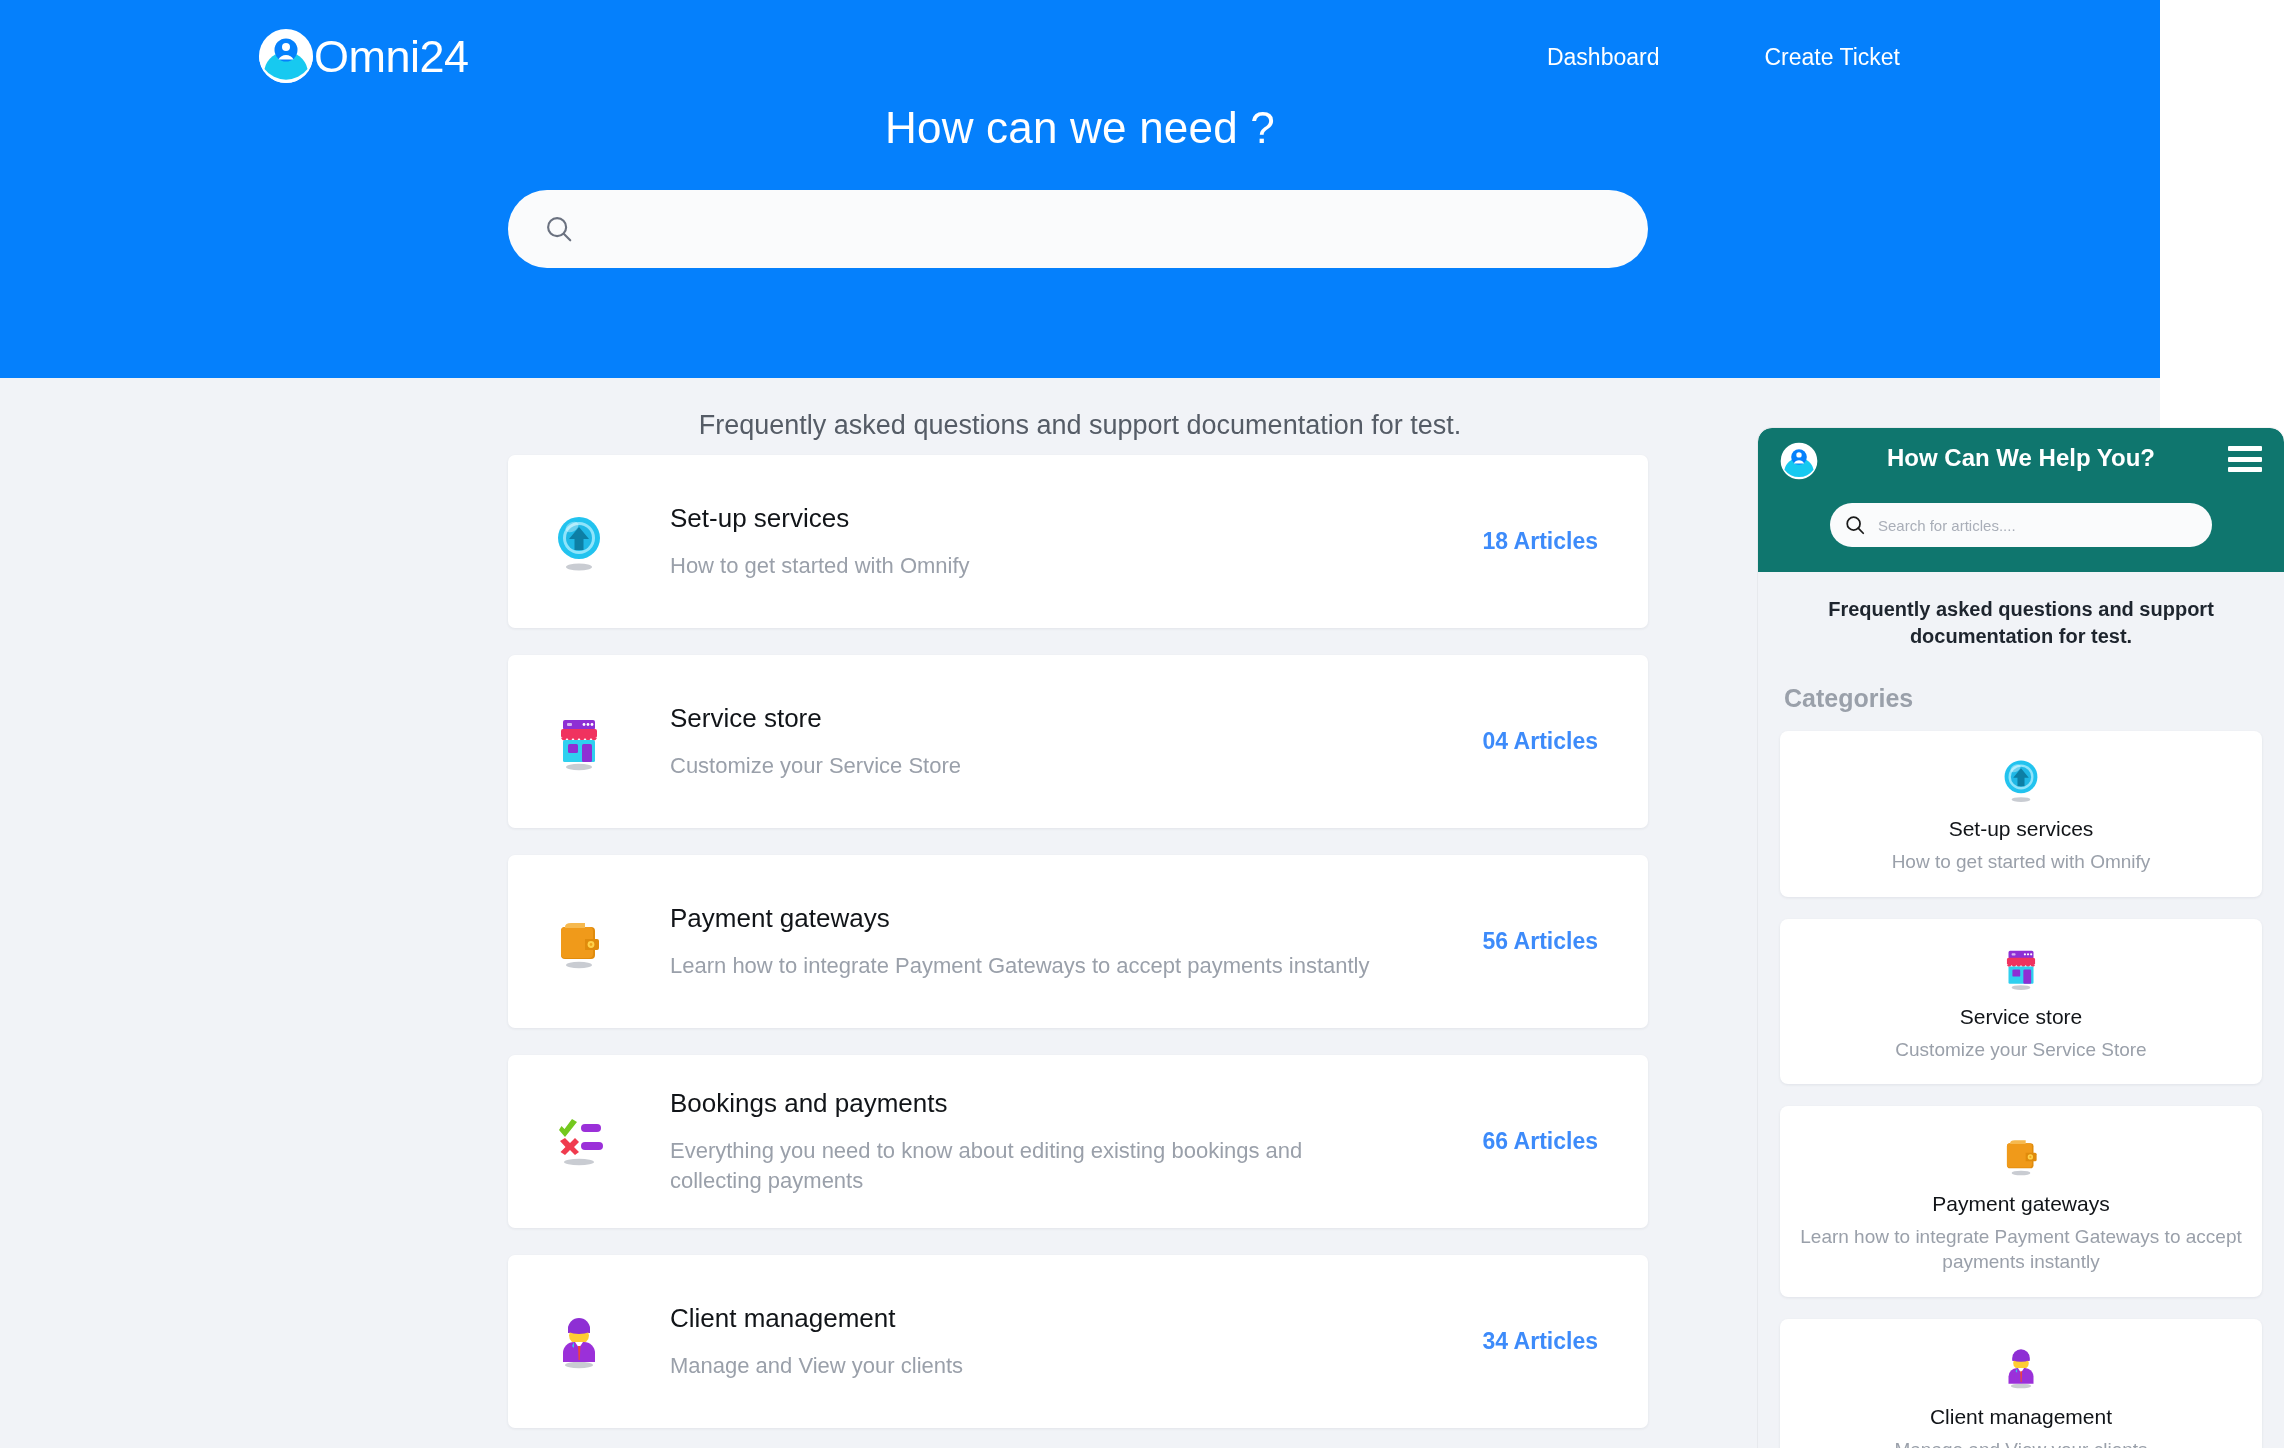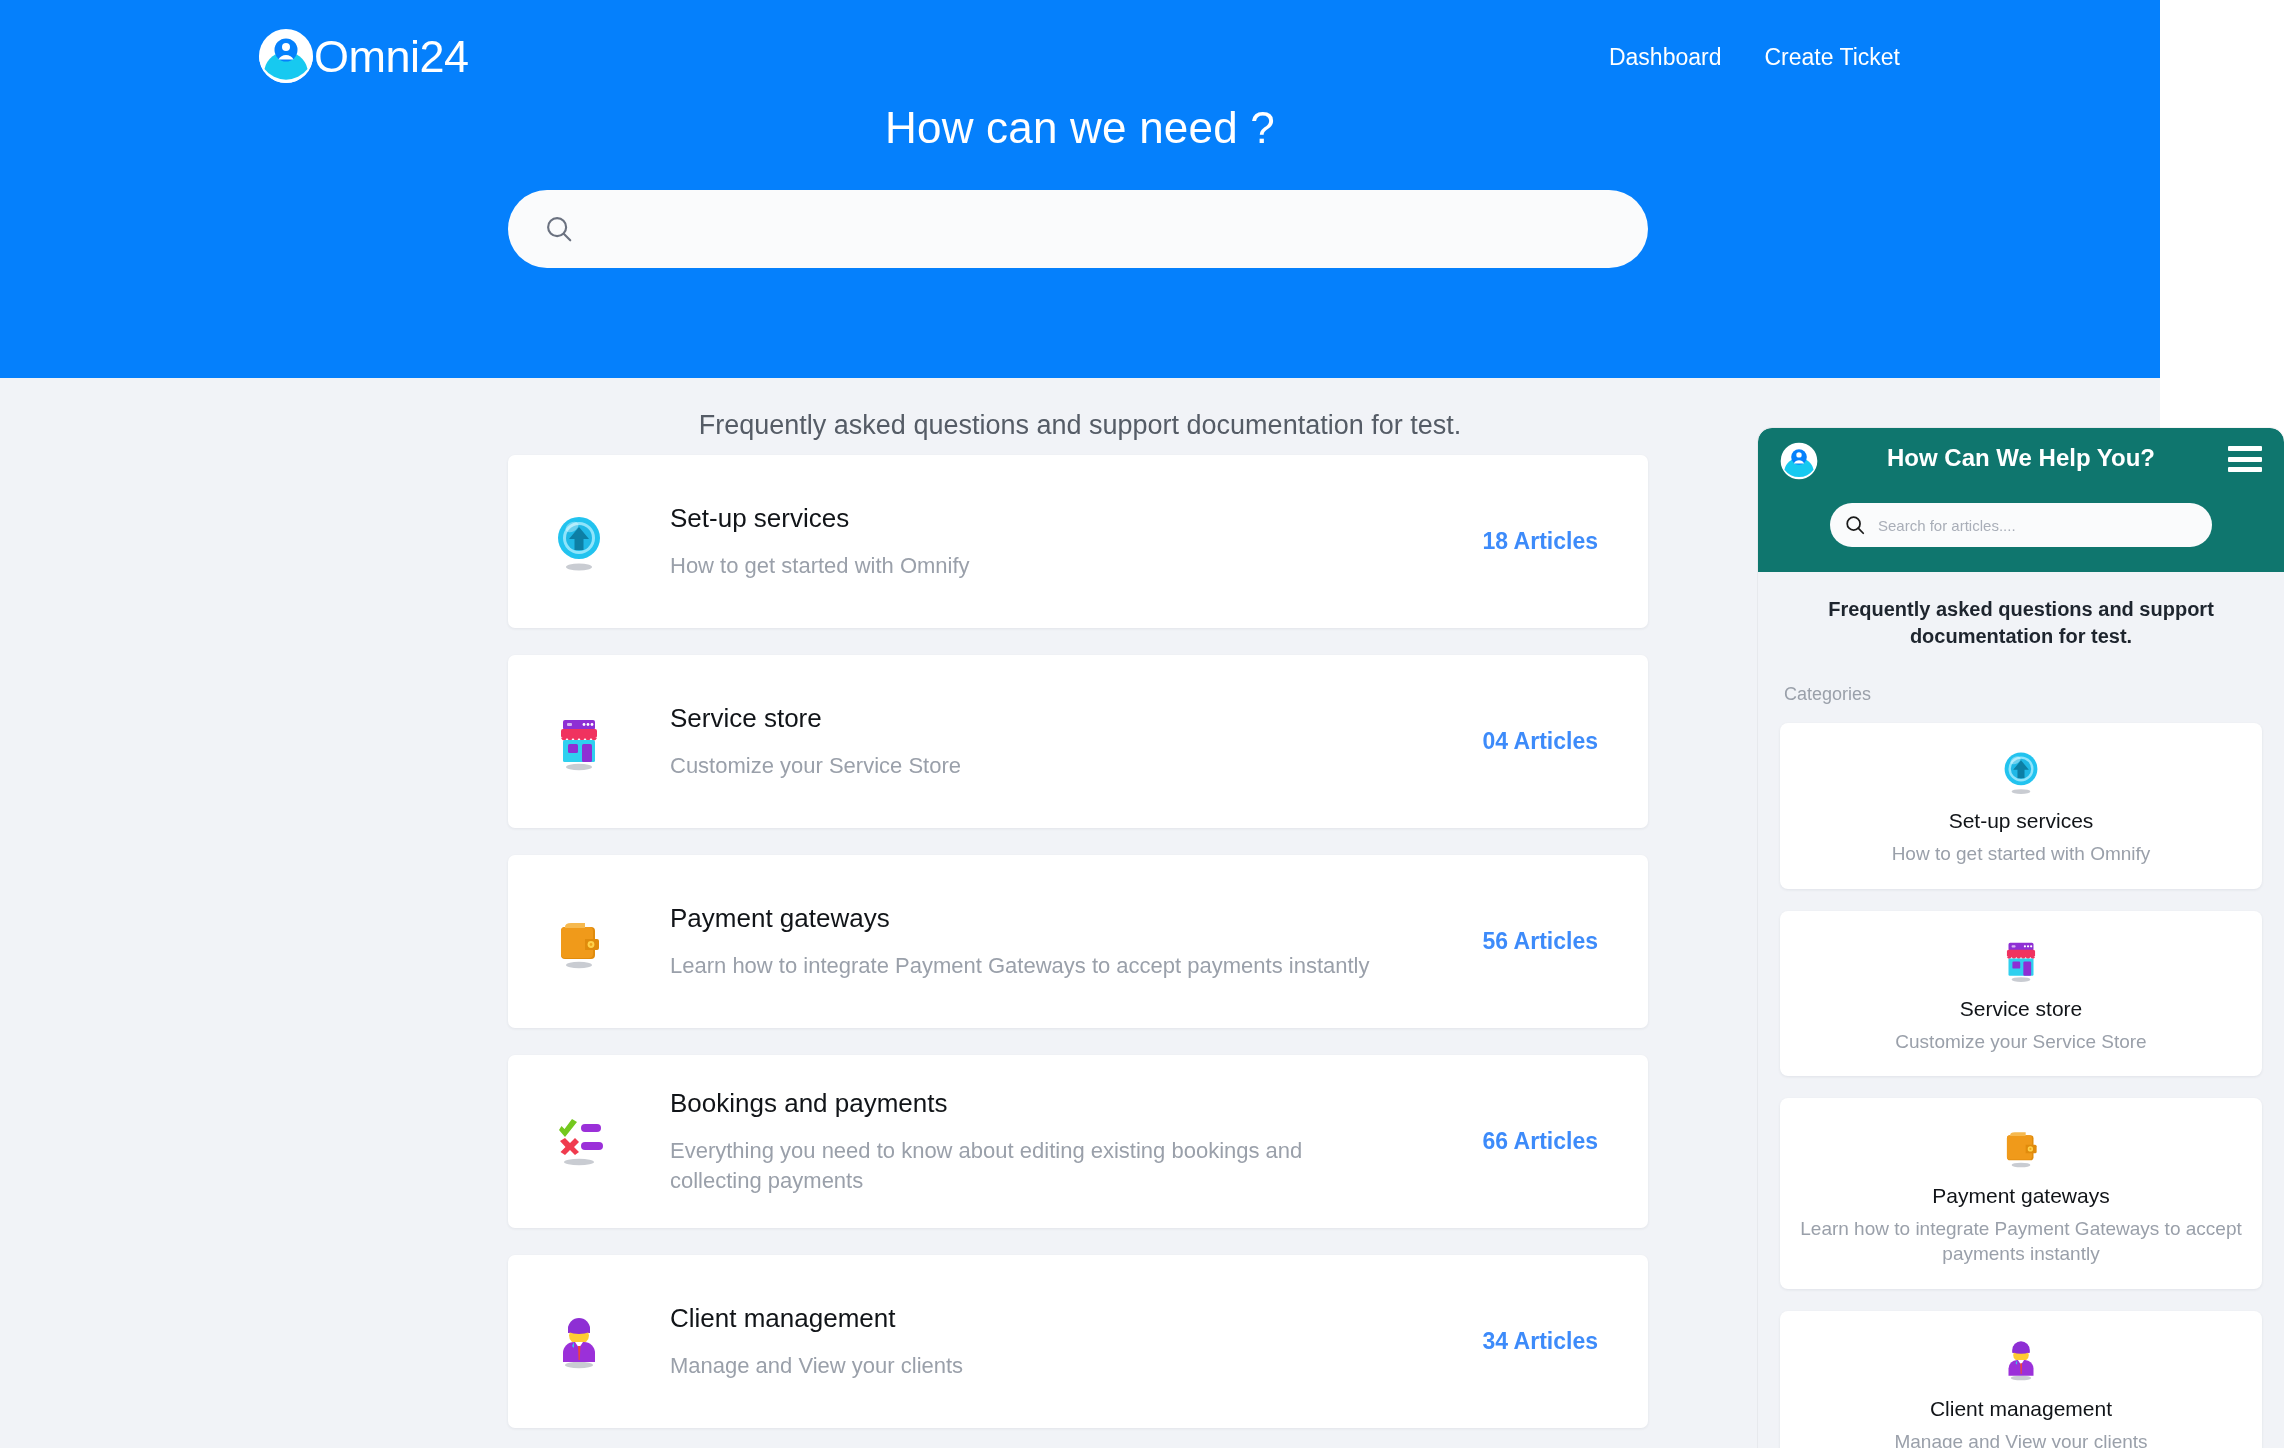--- a/index.html
+++ b/index.html
@@ -29,21 +29,21 @@
     position: absolute; left: 258px; top: 28px;
     display: flex; align-items: center; gap: 0;
   }
   .brand-mark { width: 56px; height: 56px; display: block; }
   .brand-name {
     color: #ffffff; font-size: 45px; font-weight: 500; letter-spacing: -0.5px;
     line-height: 1;
   }
   .nav-links {
     position: absolute; right: 260px; top: 44px;
-    display: flex; align-items: center; gap: 43px;
+    display: flex; align-items: center; gap: 105px;
   }
   .nav-link {
     color: #ffffff; font-size: 23px; font-weight: 400;
     text-decoration: none; white-space: nowrap; cursor: pointer;
   }
   .hero-title {
     position: absolute; left: 0; top: 103px; width: 2160px;
     text-align: center; color: #ffffff;
     font-size: 44px; font-weight: 500; letter-spacing: 0.2px;
   }
@@ -129,21 +129,21 @@
   .m-search-input {
     flex: 1; border: none; outline: none; background: transparent; margin-left: 12px;
     font-family: "Liberation Sans", sans-serif; font-size: 15px; color: #333;
   }
   .m-search-input::placeholder { color: #a9aeb8; }
   .m-intro {
     padding: 24px 34px 0; text-align: center;
     color: #1e252e; font-size: 20px; font-weight: 700; line-height: 1.35;
   }
   .m-cat-label {
-    padding: 34px 0 0 26px; color: #9aa0aa; font-size: 18px; font-weight: 400;
+    padding: 34px 0 0 26px; color: #9aa0aa; font-size: 25px; font-weight: 700;
   }
   .m-cards { padding: 18px 22px 0; }
   .m-card {
     background: #ffffff; border-radius: 8px; margin-bottom: 22px;
     box-shadow: 0 1px 3px rgba(30,40,60,0.08);
     padding: 22px 18px 22px; text-align: center; cursor: pointer;
   }
   .m-card-icon { height: 54px; display: flex; align-items: center; justify-content: center; }
   .m-card-icon svg { width: 50px; height: 50px; display: block; }
   .m-card-title { color: #111418; font-size: 21px; margin-top: 10px; }

